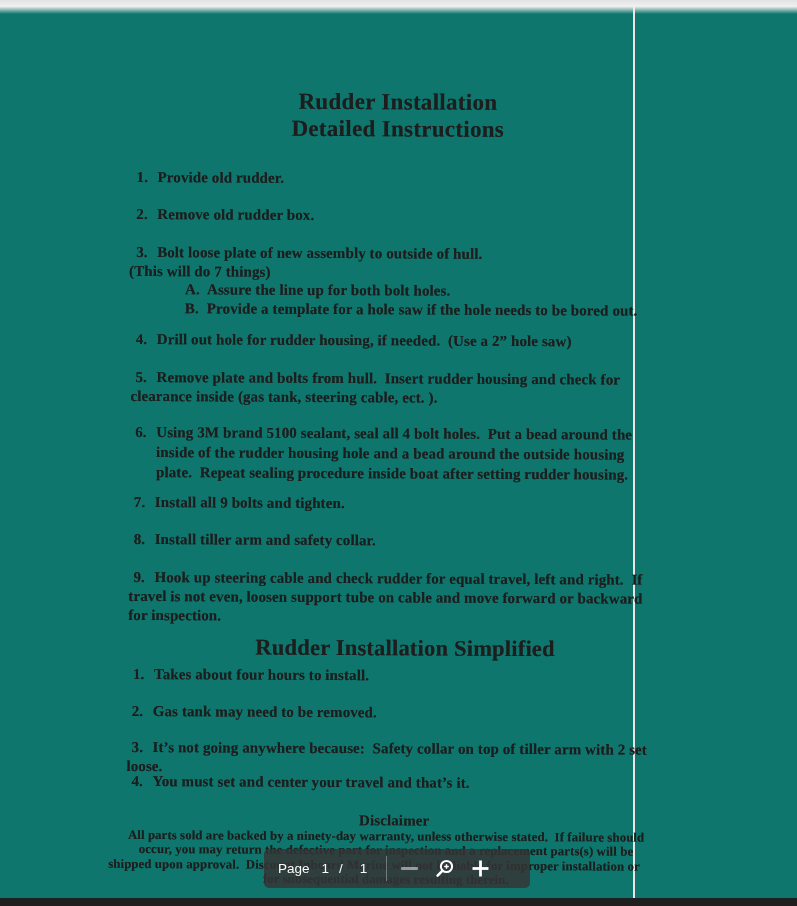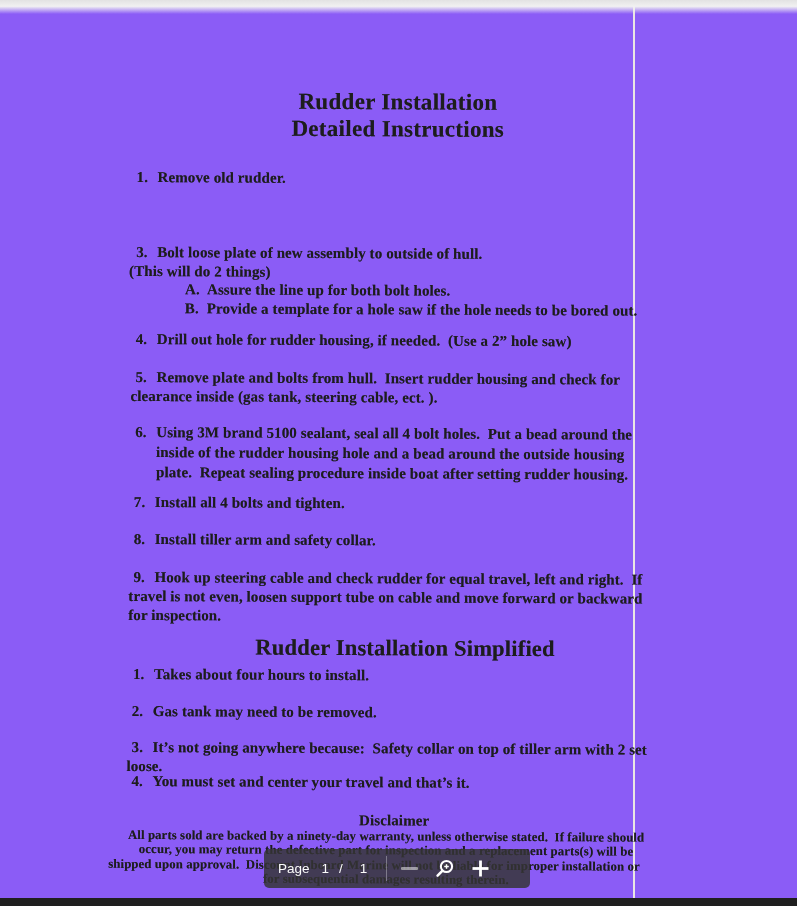--- a/index.html
+++ b/index.html
@@ -1,20 +1,20 @@
 <!DOCTYPE html>
 <html><head>
 <meta charset="utf-8">
 <style>
   html,body{margin:0;padding:0;}
   body{
     width:797px;height:906px;overflow:hidden;position:relative;
     background:#ffffff;font-family:"Liberation Serif",serif;
   }
-  .stage{position:absolute;inset:0;background:#8b5cf6;}
+  .stage{position:absolute;inset:0;background:#0f766e;}
   
   .top-shade{position:absolute;top:0;left:0;right:0;height:14px;z-index:3;
     background:linear-gradient(to bottom,#e2e2e2 0%,#f1f1f1 45%,rgba(255,255,255,0) 100%);}
   
   .fold{position:absolute;left:633px;top:0;width:2px;height:898px;background:#eae6e3;z-index:1;}
   
   .doc{position:absolute;inset:0;z-index:2;color:#1d1d1d;font-weight:bold;
     transform:rotate(0.3deg);transform-origin:140px 95px;
     text-shadow:0 0 .5px rgba(25,25,25,.55);}
   .ln{position:absolute;white-space:pre;font-size:15px;line-height:18px;letter-spacing:.1px;}
@@ -48,38 +48,39 @@
 
 <div class="stage">
 
   <div class="fold"></div>
 
   <div class="doc">
 
     <div class="ln ctr h1" style="top:88px">Rudder Installation</div>
     <div class="ln ctr h1" style="top:115px">Detailed Instructions</div>
 
-    <div class="ln" style="top:168px;left:137px"><span class="n">1.</span><span>Remove old rudder.</span></div>
+    <div class="ln" style="top:168px;left:137px"><span class="n">1.</span><span>Provide old rudder.</span></div>
 
+    <div class="ln" style="top:205px;left:137px"><span class="n">2.</span><span>Remove old rudder box.</span></div>
 
     <div class="ln" style="top:243px;left:137px"><span class="n">3.</span><span>Bolt loose plate of new assembly to outside of hull.</span></div>
-    <div class="ln" style="top:262px;left:130px">(This will do 2 things)</div>
+    <div class="ln" style="top:262px;left:130px">(This will do 7 things)</div>
     <div class="ln" style="top:280px;left:186px"><span class="ns">A.</span><span>Assure the line up for both bolt holes.</span></div>
     <div class="ln" style="top:299px;left:186px"><span class="ns">B.</span><span>Provide a template for a hole saw if the hole needs to be bored out.</span></div>
 
     <div class="ln" style="top:330px;left:137px"><span class="n">4.</span><span>Drill out hole for rudder housing, if needed.  (Use a 2” hole saw)</span></div>
 
     <div class="ln" style="top:368px;left:137px"><span class="n">5.</span><span>Remove plate and bolts from hull.  Insert rudder housing and check for</span></div>
     <div class="ln" style="top:387px;left:132px">clearance inside (gas tank, steering cable, ect. ).</div>
 
     <div class="ln" style="top:423px;left:137px"><span class="n">6.</span><span>Using 3M brand 5100 sealant, seal all 4 bolt holes.  Put a bead around the</span></div>
     <div class="ln" style="top:443px;left:158px">inside of the rudder housing hole and a bead around the outside housing</div>
     <div class="ln" style="top:463px;left:158px">plate.  Repeat sealing procedure inside boat after setting rudder housing.</div>
 
-    <div class="ln" style="top:493px;left:136px"><span class="n">7.</span><span>Install all 4 bolts and tighten.</span></div>
+    <div class="ln" style="top:493px;left:136px"><span class="n">7.</span><span>Install all 9 bolts and tighten.</span></div>
 
     <div class="ln" style="top:530px;left:136px"><span class="n">8.</span><span>Install tiller arm and safety collar.</span></div>
 
     <div class="ln" style="top:568px;left:136px"><span class="n">9.</span><span>Hook up steering cable and check rudder for equal travel, left and right.  If</span></div>
     <div class="ln" style="top:587px;left:131px">travel is not even, loosen support tube on cable and move forward or backward</div>
     <div class="ln" style="top:606px;left:131px">for inspection.</div>
 
     <div class="ln ctr h2" style="top:638px;left:16px;width:784px">Rudder Installation Simplified</div>
 
     <div class="ln" style="top:665px;left:136px"><span class="n">1.</span><span>Takes about four hours to install.</span></div>

